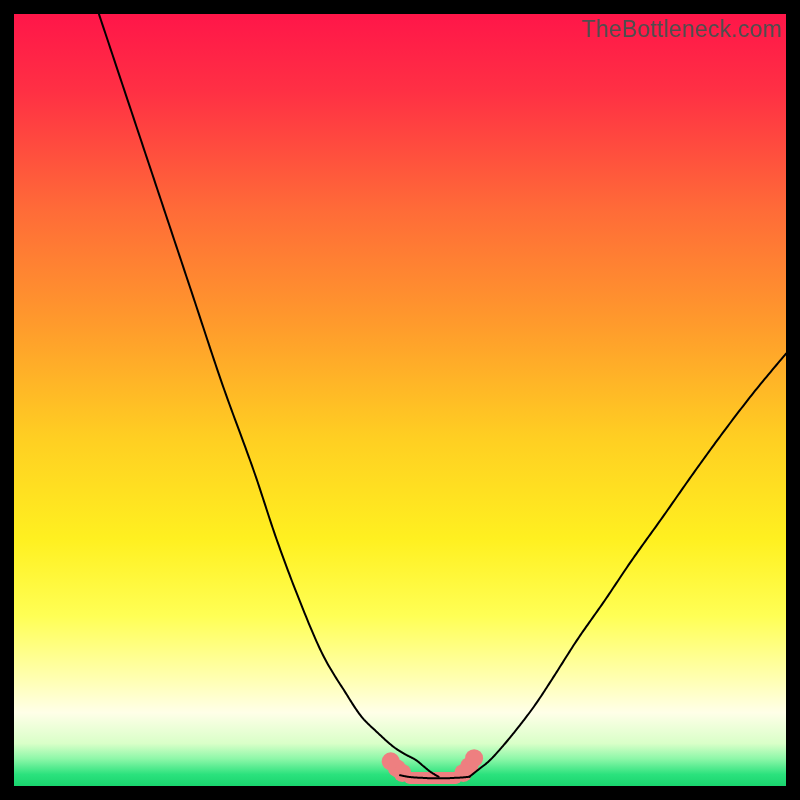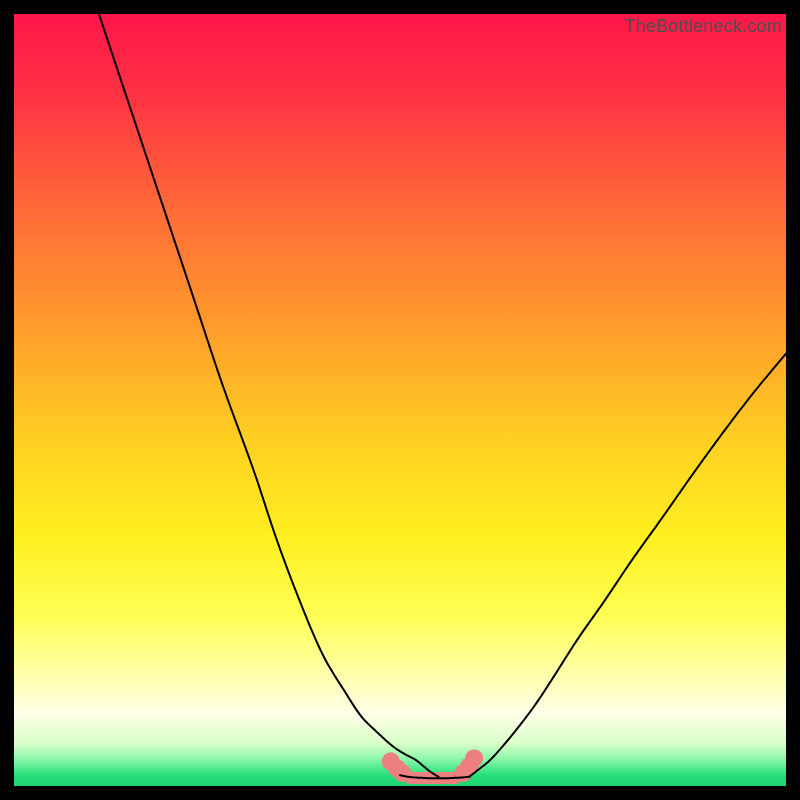--- a/index.html
+++ b/index.html
@@ -24,21 +24,21 @@
     left: 0;
     top: 0;
     width: 772px;
     height: 772px;
   }
   .watermark {
     position: absolute;
     top: 16px;
     right: 18px;
     color: #4e4e4e;
-    font-size: 18px;
+    font-size: 23px;
     font-weight: 500;
     letter-spacing: 0.2px;
   }
   svg {
     display: block;
   }
 </style>
 </head>
 <body>
 

